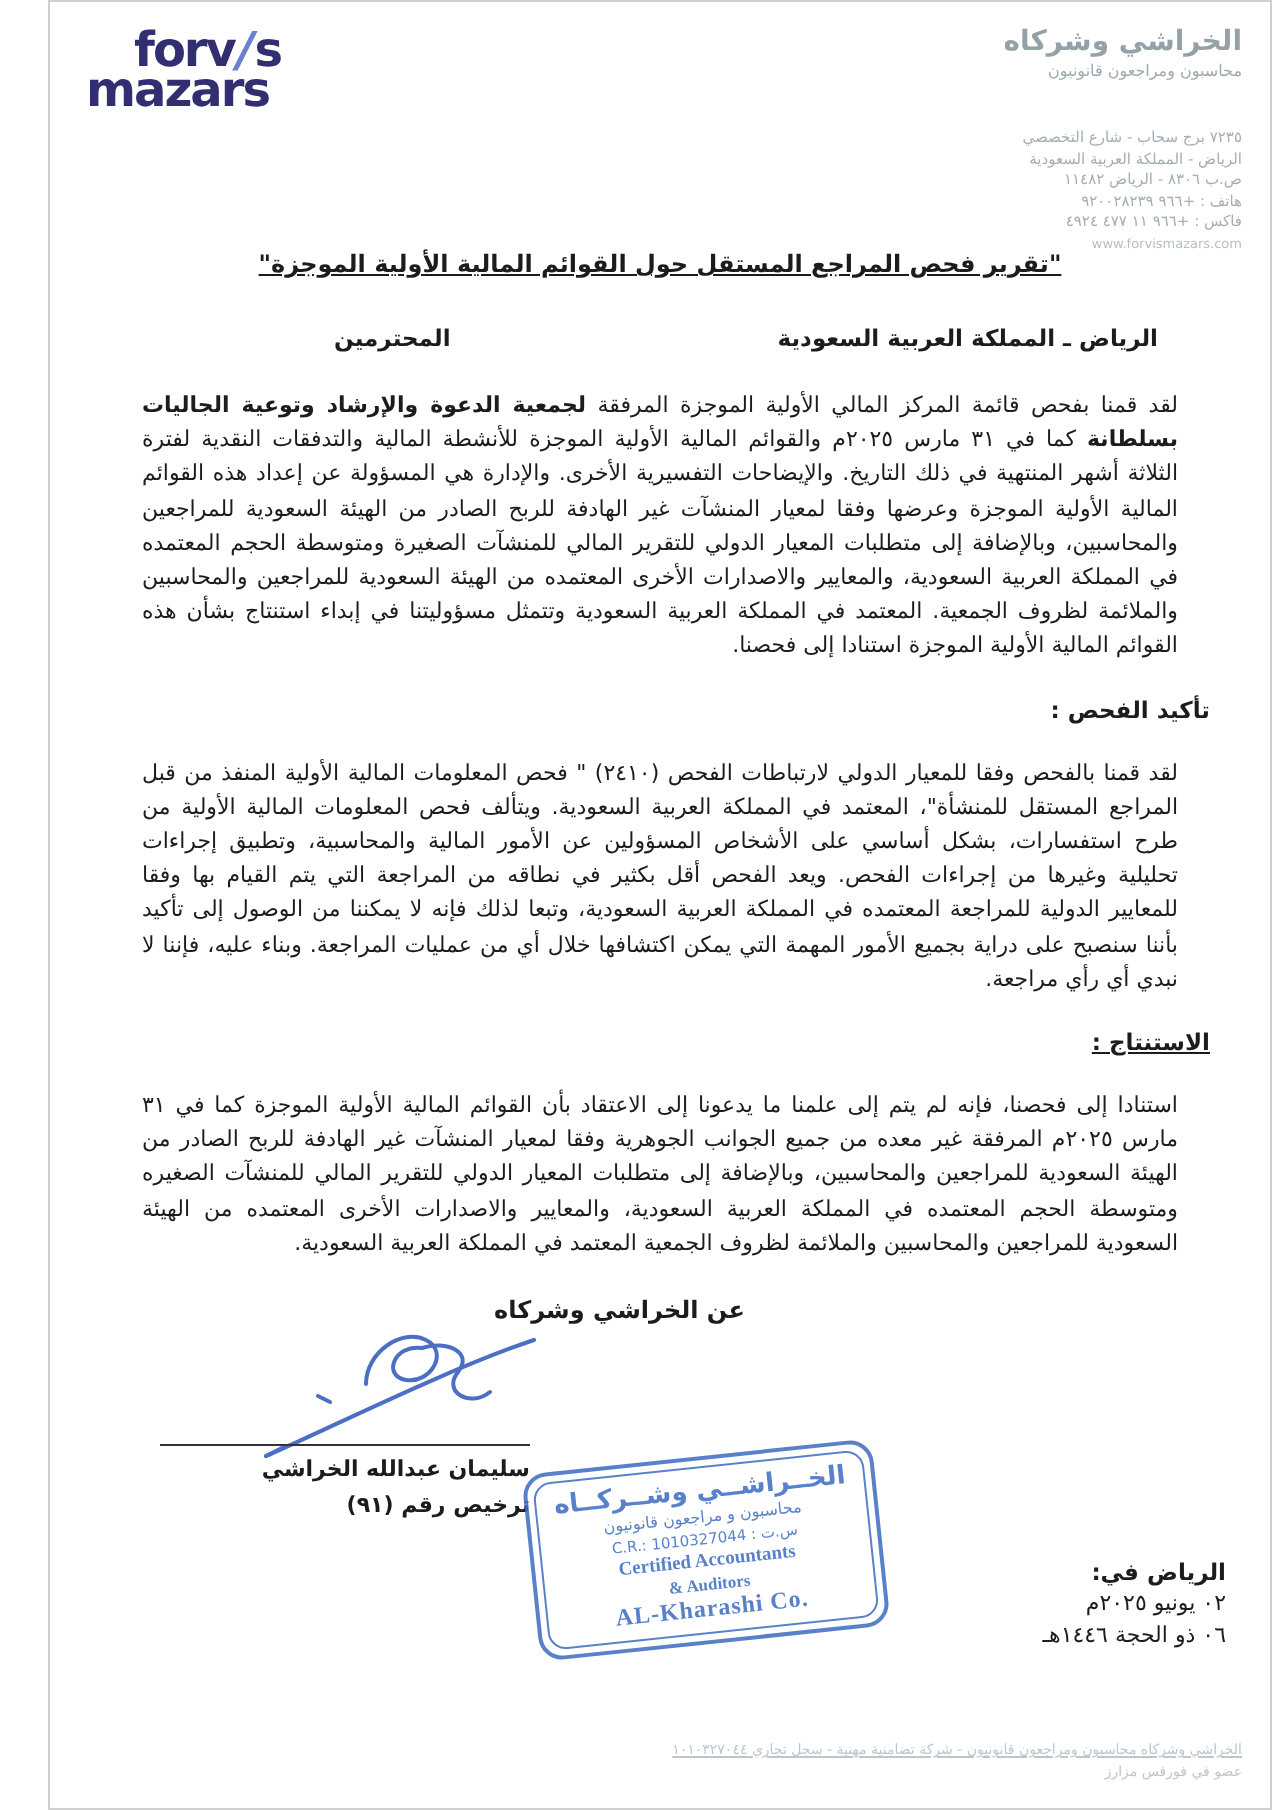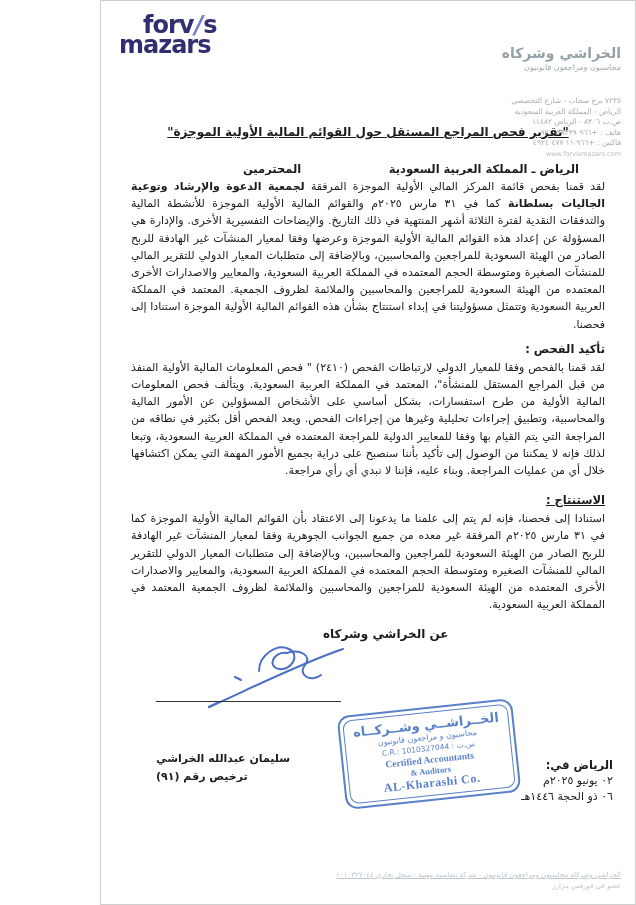--- a/index.html
+++ b/index.html
@@ -1,53 +1,53 @@
 <!DOCTYPE html>
 <html lang="ar" dir="rtl"><head>
 <meta charset="utf-8">
 <style>
   html,body{margin:0;padding:0;background:#ffffff;}
   .page{
-    position:relative;width:536px;height:905px;box-sizing:border-box;
+    position:relative;width:612px;height:905px;box-sizing:border-box;
     background:#fff;border:1px solid #cfcfcf;overflow:hidden;
     direction:rtl;font-family:"DejaVu Sans",sans-serif;color:#1c1c1c;
   }
   
   .header{position:relative;height:112px;}
   .logo{position:absolute;left:18px;top:14px;direction:ltr;font-weight:bold;
         color:#312e72;font-size:24px;line-height:20px;letter-spacing:-1px;}
   .logo .l1{padding-left:24px;}
   .logo .slash{color:#6b80ce;font-style:italic;padding:0 1px;}
   .firm{position:absolute;right:14px;top:12px;text-align:right;}
-  .firm-name{font-size:14px;font-weight:bold;color:#94a2a8;line-height:16px;margin-top:32px;}
+  .firm-name{font-size:14px;font-weight:bold;color:#94a2a8;line-height:16px;}
   .firm-tag{font-size:8px;color:#9daab0;margin-top:2px;}
   .firm-addr{margin-top:24px;font-size:7.5px;line-height:10.5px;color:#a3afb5;}
   .firm-url{font-size:6.5px;color:#b7c0c7;direction:ltr;}
   
   .title{text-align:center;font-size:12px;font-weight:bold;
          text-decoration:underline;margin:12px 30px 0;}
   .addressee{margin:22px 56px 0 30px;position:relative;font-weight:bold;
              font-size:11.5px;line-height:17px;}
   .honorific{position:absolute;left:112px;top:0;}
   
   .section{margin:0 30px;}
   .sec-h{font-size:11.5px;font-weight:bold;margin:0 0 3px;}
   .sec-h.u{text-decoration:underline;}
   .intro-h{margin-top:18px;margin-bottom:10px;}
   .scope-h{margin-top:9px;}
   .concl-h{margin-top:14px;text-decoration:underline;}
-  .body-p{font-size:11px;line-height:17.2px;text-align:justify;margin:0;}
+  .body-p{font-size:11px;line-height:17.2px;text-align:justify;margin:16px;}
   .body-p .b{font-weight:bold;}
   
   .lower{position:relative;height:330px;margin-top:12px;}
   .signoff{position:absolute;left:190px;top:2px;font-weight:bold;font-size:12px;margin-left:32px;}
   .sig-svg{position:absolute;left:100px;top:16px;}
   .sig-rule{position:absolute;left:55px;top:76px;width:185px;border-top:1px solid #333;}
-  .signer{position:absolute;left:55px;top:80px;width:185px;text-align:left;
-          font-weight:bold;font-size:11px;line-height:18px;margin-top:45px;}
+  .signer{position:absolute;left:55px;top:80px;width:185px;text-align:right;
+          font-weight:bold;font-size:11px;line-height:18px;}
   .stamp{position:absolute;left:240px;top:82px;width:176px;transform:rotate(-6deg);opacity:.85;}
   .stamp-outer{border:2px solid #3c6cc0;border-radius:12px;padding:3px;background:rgba(255,255,255,0);}
   .stamp-inner{border:1px solid #3c6cc0;border-radius:9px;padding:4px 4px 5px;
                text-align:center;color:#3c6cc0;}
   .st-name{font-size:13px;font-weight:bold;letter-spacing:1px;line-height:15px;}
   .st-tag{font-size:8px;line-height:10px;margin-top:1px;}
   .st-cr{font-size:7.5px;line-height:9px;margin-top:1px;}
   .st-en1{font-size:9.5px;font-weight:bold;line-height:11px;margin-top:2px;
           font-family:"Liberation Serif",serif;direction:ltr;}
   .st-en2{font-size:8.5px;font-weight:bold;line-height:10px;

